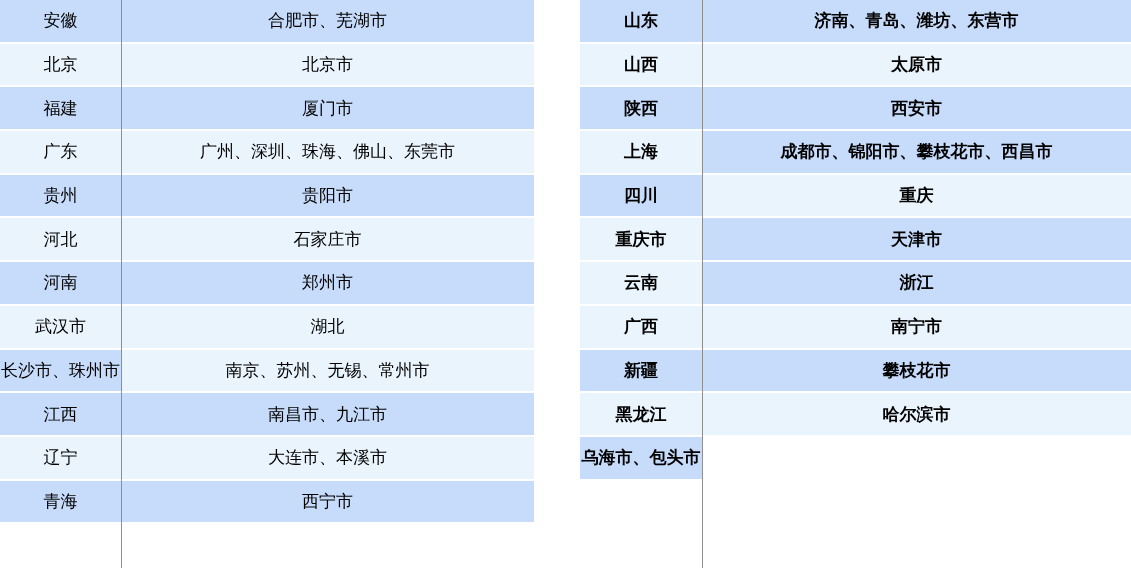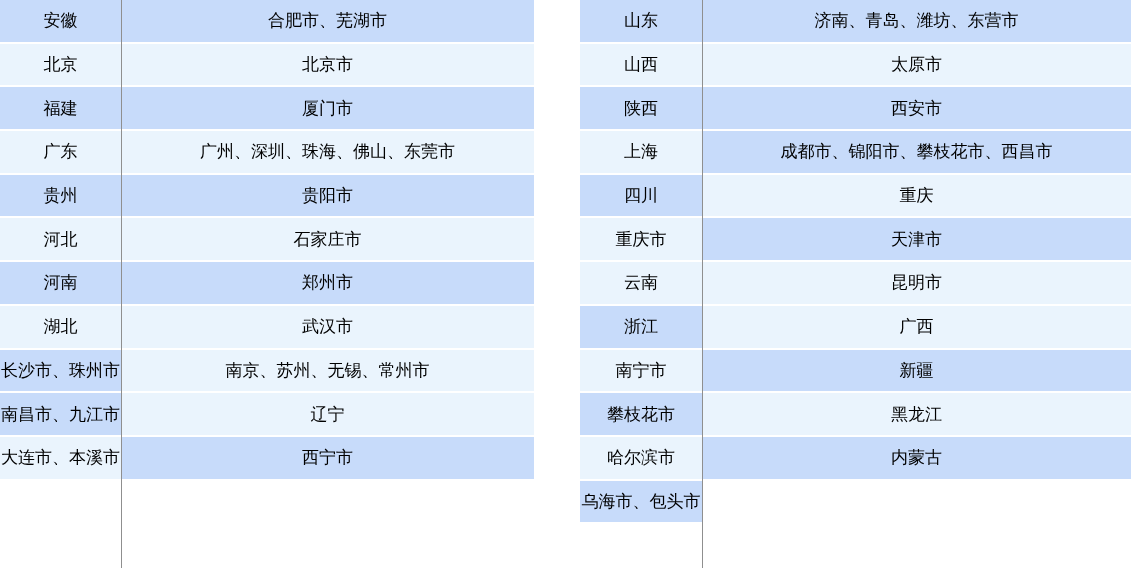--- a/index.html
+++ b/index.html
@@ -30,20 +30,21 @@
     box-sizing:border-box;
   }
   .ptable.left{
     width:534px;
     grid-template-columns:121px 413px;
   }
   .ptable.right{
     width:551px;
     margin-left:46px;
     grid-template-columns:122px 429px;
+    font-weight:bold;
   }
   .cell{
     display:flex;
     align-items:center;
     justify-content:center;
     font-size:17px;
     line-height:1;
     color:var(--text);
     border-bottom:2px solid #fff;
     box-sizing:border-box;
@@ -75,49 +76,49 @@
       <div class="cell province r-dark">福建</div>
       <div class="cell cities r-dark">厦门市</div>
       <div class="cell province r-light">广东</div>
       <div class="cell cities r-light">广州、深圳、珠海、佛山、东莞市</div>
       <div class="cell province r-dark">贵州</div>
       <div class="cell cities r-dark">贵阳市</div>
       <div class="cell province r-light">河北</div>
       <div class="cell cities r-light">石家庄市</div>
       <div class="cell province r-dark">河南</div>
       <div class="cell cities r-dark">郑州市</div>
+      <div class="cell cities r-light">武汉市</div>
       <div class="cell province r-light">湖北</div>
-      <div class="cell cities r-light">武汉市</div>
       <div class="cell cities r-dark">长沙市、珠州市</div>
       <div class="cell cities r-light">南京、苏州、无锡、常州市</div>
+      <div class="cell province r-dark">江西</div>
       <div class="cell cities r-dark">南昌市、九江市</div>
       <div class="cell province r-light">辽宁</div>
       <div class="cell cities r-light">大连市、本溪市</div>
+      <div class="cell province r-dark">青海</div>
       <div class="cell cities r-dark">西宁市</div>
       <div class="divider"></div>
     </div>
   <div class="ptable right">
       <div class="cell province r-dark">山东</div>
       <div class="cell cities r-dark">济南、青岛、潍坊、东营市</div>
       <div class="cell province r-light">山西</div>
       <div class="cell cities r-light">太原市</div>
       <div class="cell province r-dark">陕西</div>
       <div class="cell cities r-dark">西安市</div>
       <div class="cell province r-light">上海</div>
       <div class="cell cities r-dark">成都市、锦阳市、攀枝花市、西昌市</div>
       <div class="cell province r-dark">四川</div>
       <div class="cell province r-light">重庆</div>
       <div class="cell cities r-light">重庆市</div>
       <div class="cell cities r-dark">天津市</div>
       <div class="cell province r-light">云南</div>
-      <div class="cell cities r-light">昆明市</div>
       <div class="cell province r-dark">浙江</div>
       <div class="cell province r-light">广西</div>
       <div class="cell cities r-light">南宁市</div>
       <div class="cell province r-dark">新疆</div>
       <div class="cell cities r-dark">攀枝花市</div>
       <div class="cell province r-light">黑龙江</div>
       <div class="cell cities r-light">哈尔滨市</div>
-      <div class="cell province r-dark">内蒙古</div>
       <div class="cell cities r-dark">乌海市、包头市</div>
       <div class="divider"></div>
     </div>
 </div>
 
 </body></html>

